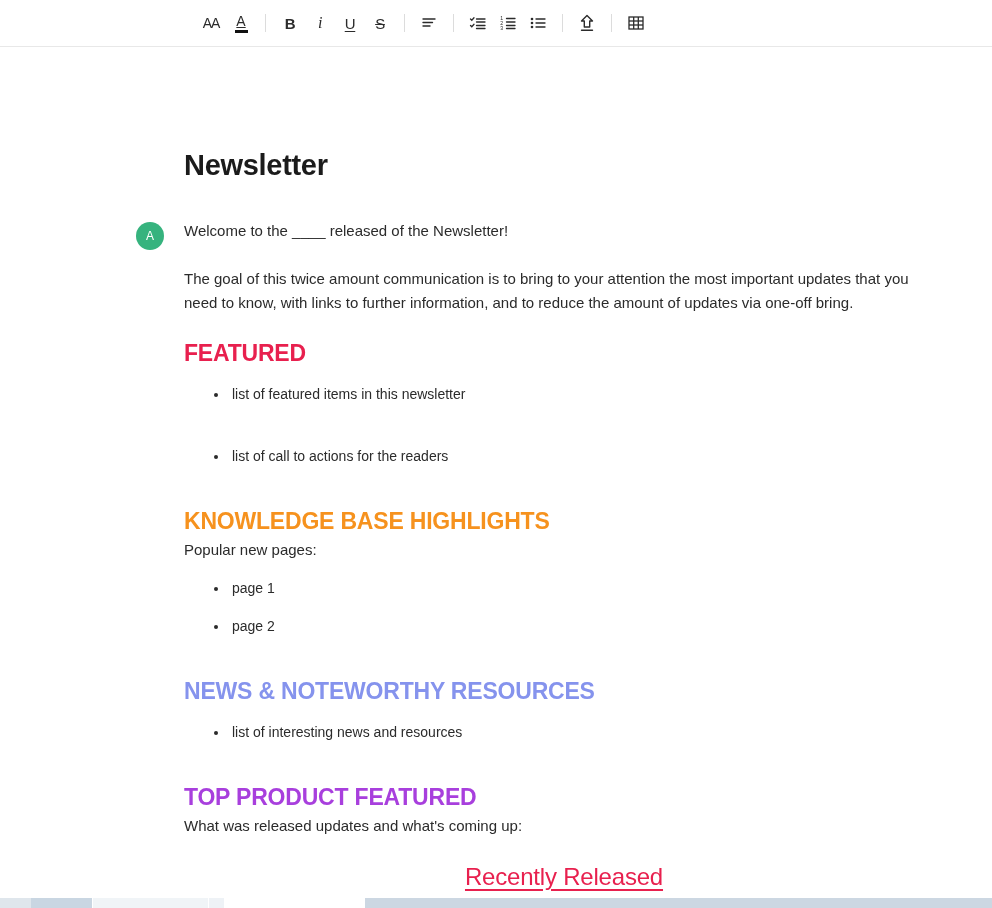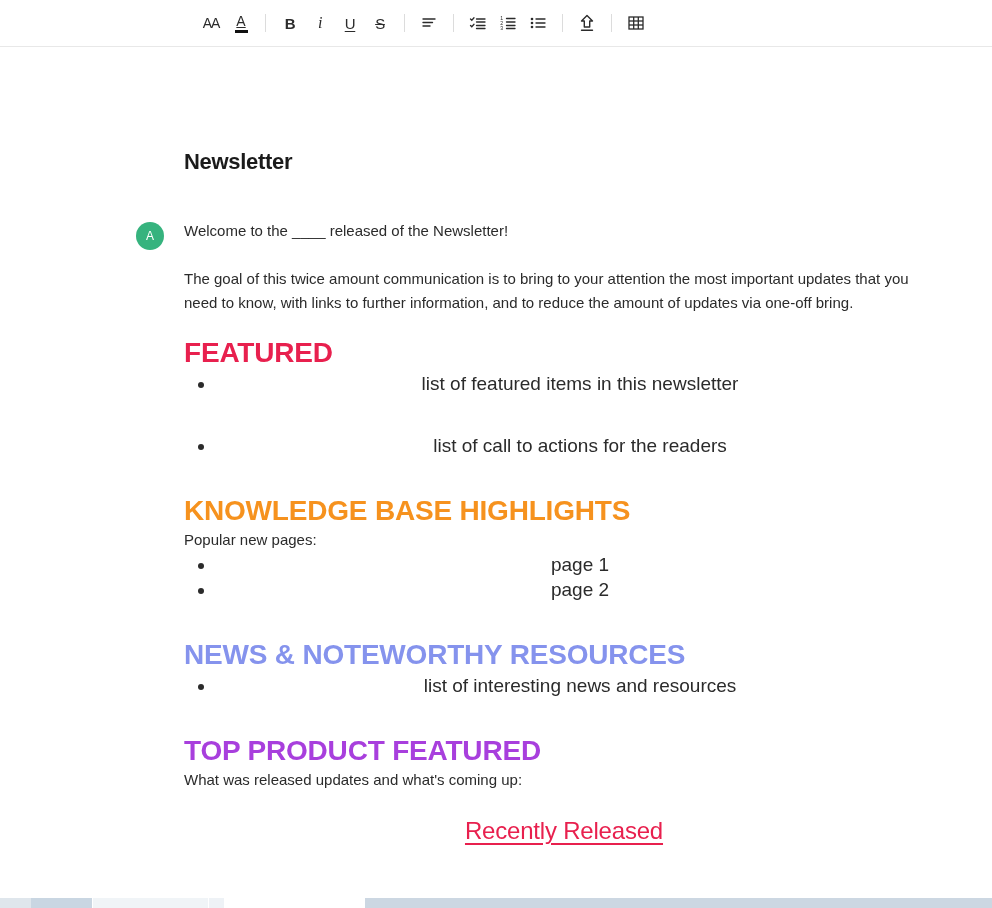--- a/index.html
+++ b/index.html
@@ -71,21 +71,21 @@
 
   
   .doc {
     position: relative;
     padding: 0;
   }
   .page-title {
     position: absolute;
     left: 184px;
     top: 102px;
-    font-size: 22px;
+    font-size: 29px;
     font-weight: 700;
     color: #1b1b1b;
     letter-spacing: -0.3px;
   }
   .avatar {
     position: absolute;
     left: 136px;
     top: 175px;
     width: 28px;
     height: 28px;
@@ -107,40 +107,39 @@
     margin: 0;
     font-size: 15px;
     line-height: 24px;
     color: #2b2b2b;
   }
   .para-intro { margin-bottom: 24px; }
   .u { text-underline-offset: 2px; }
 
   h2.section {
     margin: 0;
-    font-size: 28px;
+    font-size: 23px;
     font-weight: 700;
     letter-spacing: -0.2px;
     line-height: 28px;
   }
   .sec-block { margin-top: 28px; }
   .sec-block.first { margin-top: 24px; }
 
   ul.bullets {
     margin: 6px 0 0 0;
     padding-left: 29px;
     list-style: disc;
   }
   ul.bullets li {
-    font-size: 19px;
+    font-size: 14px;
     line-height: 22px;
     color: #2b2b2b;
-    margin: 3px;
+    margin: 16px;
     padding-left: 3px;
-    text-align: center;
   }
   .lead {
     margin: 4px 0 0 0;
     font-size: 15px;
     line-height: 22px;
     color: #2b2b2b;
   }
 
   .centered-link {
     margin-top: 26px;

